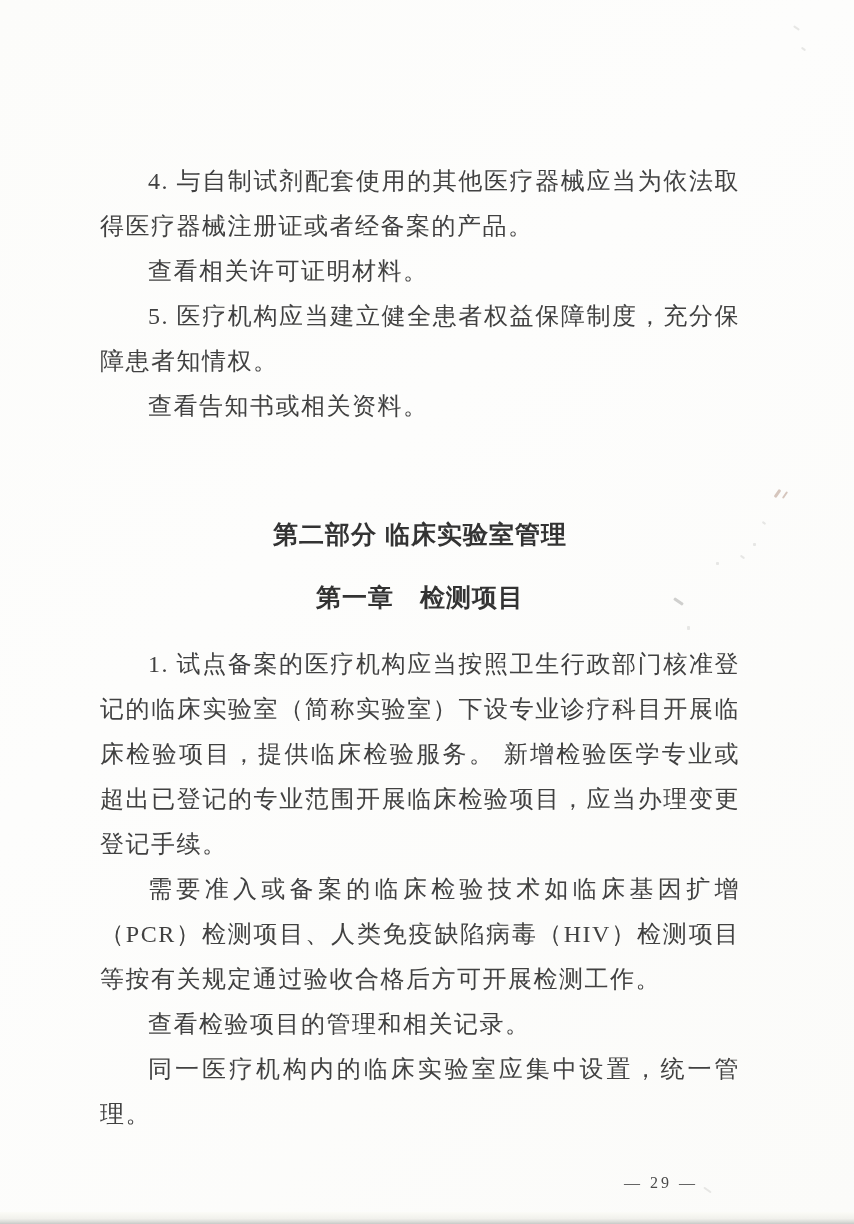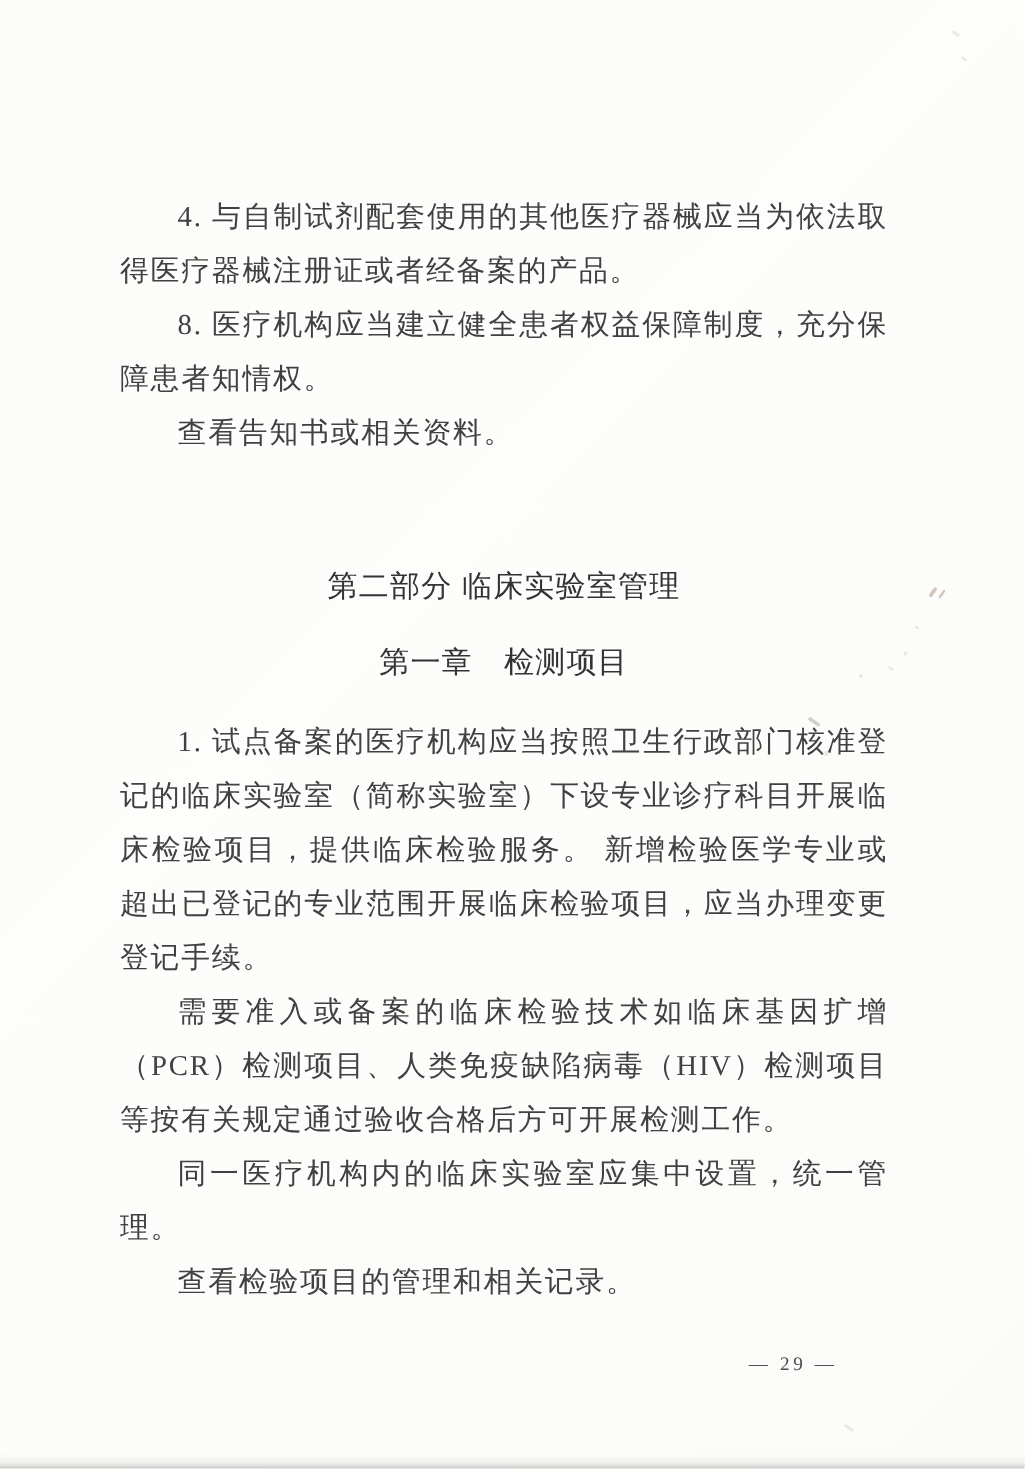--- a/index.html
+++ b/index.html
@@ -26,21 +26,21 @@
     font-size: 24px;
     line-height: 45px;
     letter-spacing: 1.5px;
     text-align: justify;
     text-indent: 2em;
     margin: 0;
     color: #414141;
   }
   .heading {
     font-family: "Liberation Sans", "DejaVu Sans", sans-serif;
-    font-weight: normal;
+    font-weight: bold;
     color: #333333;
     text-align: center;
     font-size: 25px;
     line-height: 42px;
     letter-spacing: 1px;
   }
   .part-heading   { margin: 84px 0 0 0; }
   .chapter-heading{ margin: 21px 0 0 0; }
   .body-block     { margin-top: 24px; }
   .page-number {
@@ -72,32 +72,33 @@
   }
 </style>
 </head>
 <body>
 
 <div class="page">
 
   <div class="content">
 
     <p class="para">4. 与自制试剂配套使用的其他医疗器械应当为依法取得医疗器械注册证或者经备案的产品。</p>
-    <p class="para">8. 医疗机构应当建立健全患者权益保障制度，充分保障患者知情权。</p>
+    <p class="para">查看相关许可证明材料。</p>
+    <p class="para">5. 医疗机构应当建立健全患者权益保障制度，充分保障患者知情权。</p>
     <p class="para">查看告知书或相关资料。</p>
 
     <div class="heading part-heading">第二部分 临床实验室管理</div>
 
     <div class="heading chapter-heading">第一章　检测项目</div>
 
     <div class="body-block">
       <p class="para">1. 试点备案的医疗机构应当按照卫生行政部门核准登记的临床实验室（简称实验室）下设专业诊疗科目开展临床检验项目，提供临床检验服务。 新增检验医学专业或超出已登记的专业范围开展临床检验项目，应当办理变更登记手续。</p>
       <p class="para">需要准入或备案的临床检验技术如临床基因扩增（PCR）检测项目、人类免疫缺陷病毒（HIV）检测项目等按有关规定通过验收合格后方可开展检测工作。</p>
+      <p class="para">查看检验项目的管理和相关记录。</p>
       <p class="para">同一医疗机构内的临床实验室应集中设置，统一管理。</p>
-      <p class="para">查看检验项目的管理和相关记录。</p>
     </div>
 
     <div class="page-number">— 29 —</div>
 
   </div>
 
   <div class="speck faint tilt" style="left:793px; top:27px;  width:7px; height:2px;"></div>
   <div class="speck faint tilt" style="left:801px; top:48px;  width:5px; height:2px;"></div>
   <div class="speck warm tilt" style="left:776px; top:489px; width:3px; height:9px;"></div>
   <div class="speck warm tilt" style="left:784px; top:491px; width:2px; height:8px;"></div>

